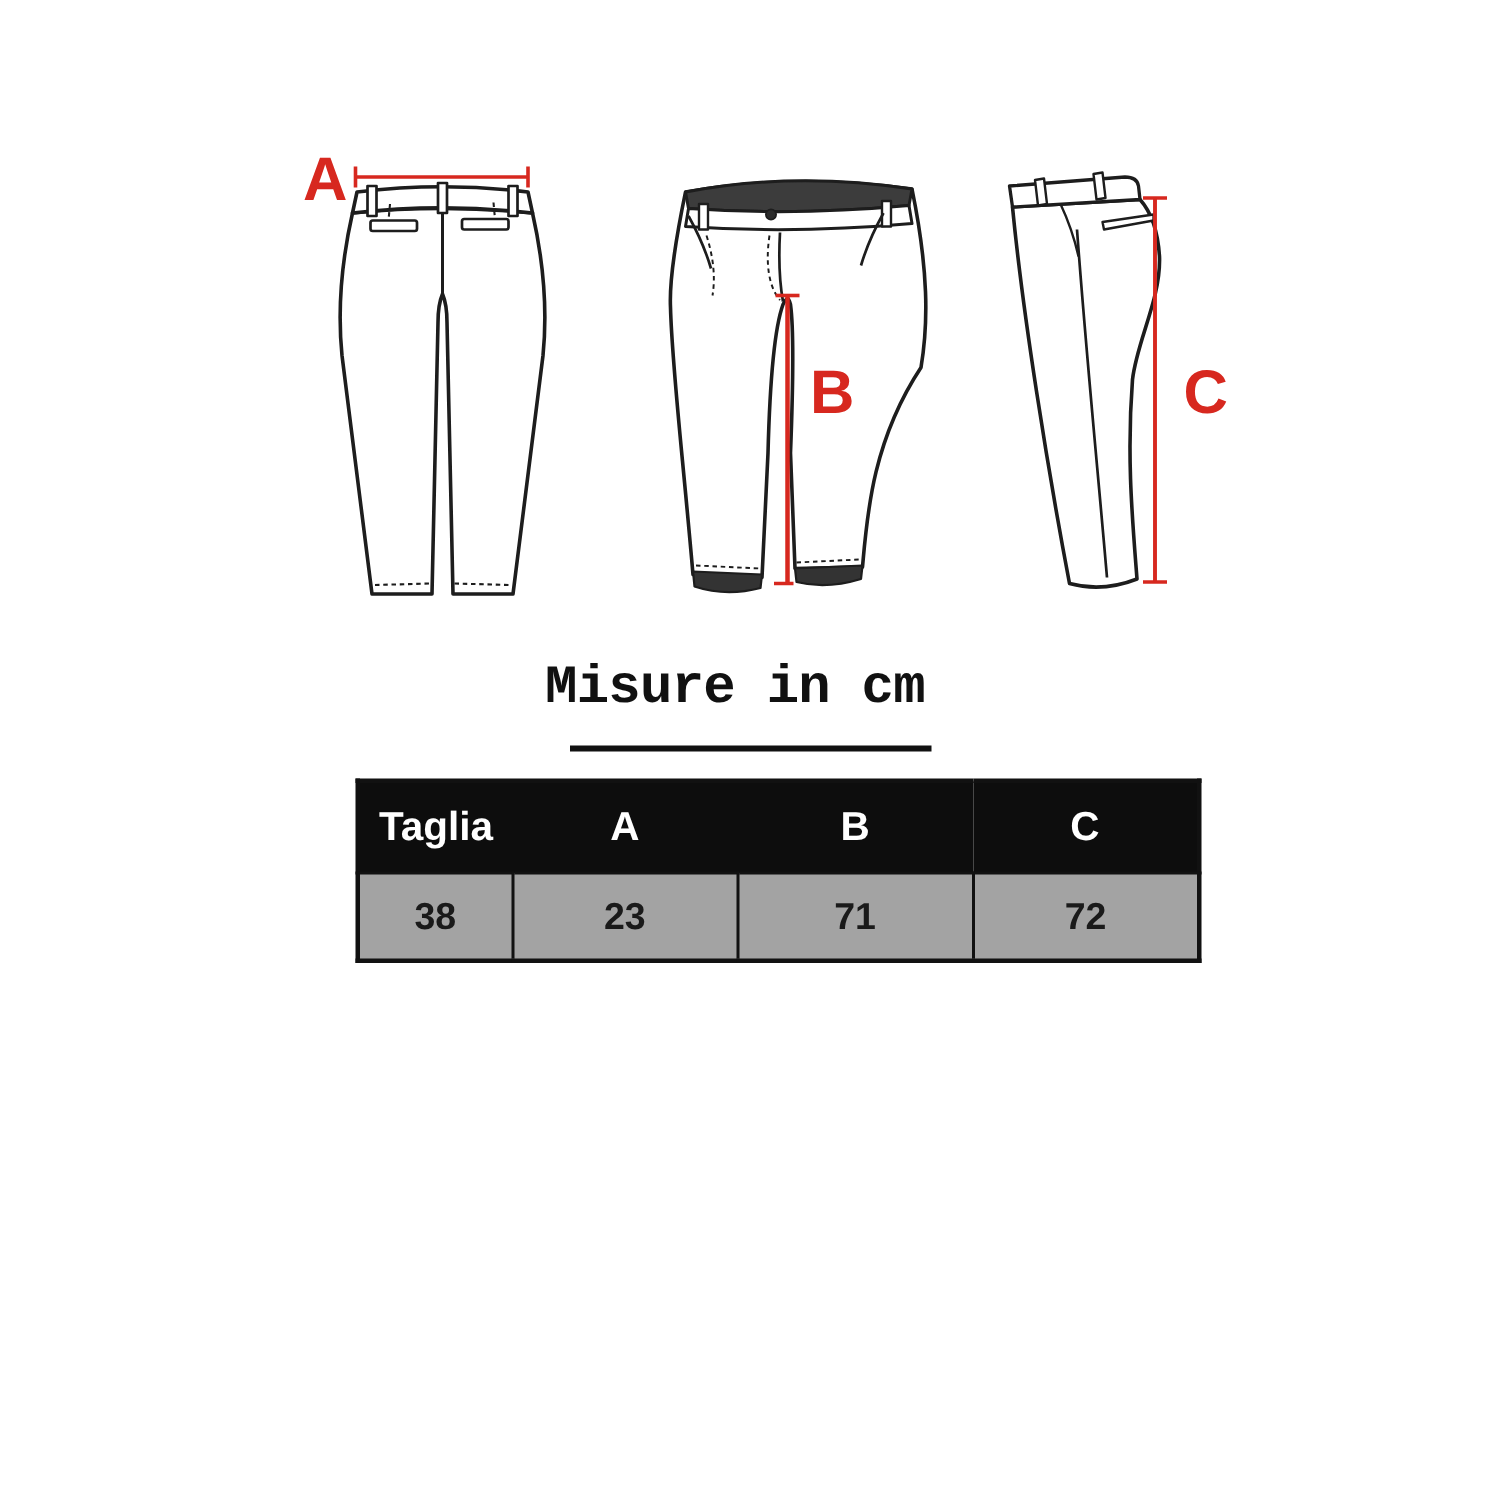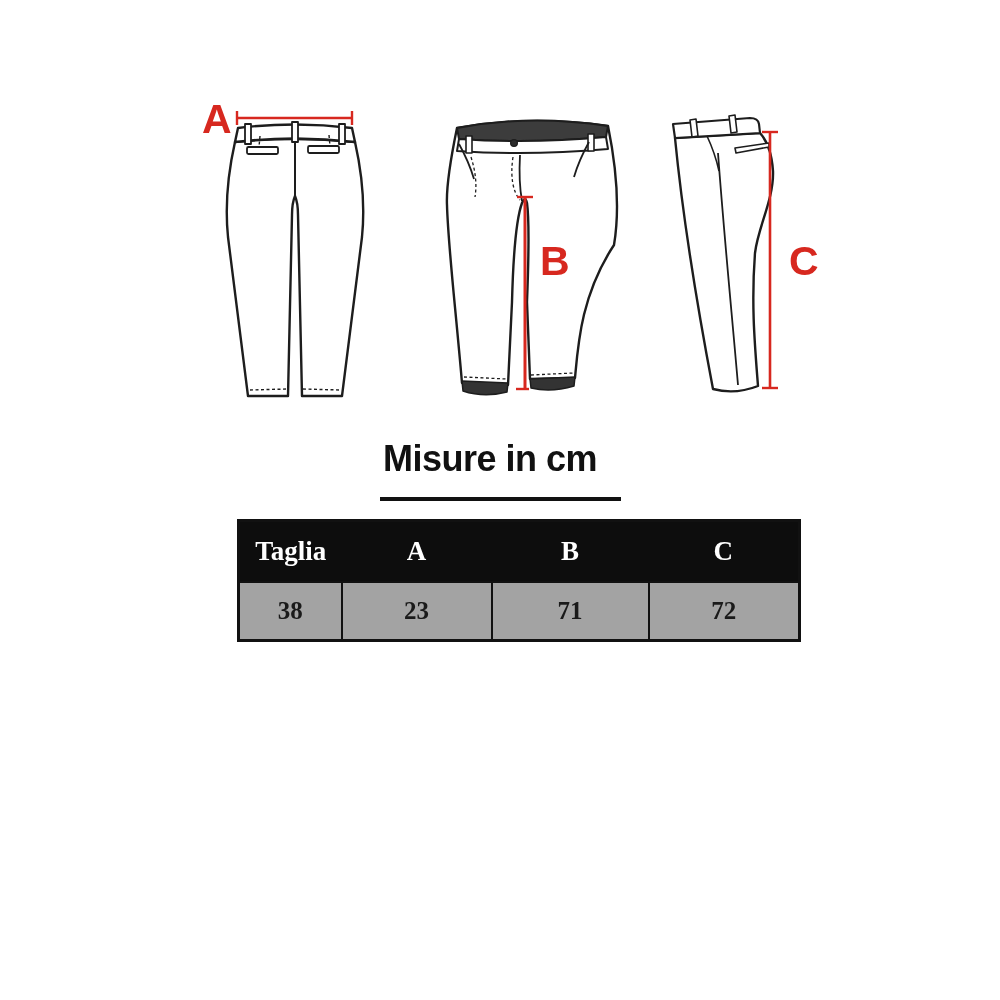--- a/index.html
+++ b/index.html
@@ -14,29 +14,28 @@
   .figure svg{display:block;width:100%;height:100%;}
   .measure-label{
     position:absolute;color:#d7281f;font-weight:800;font-size:41px;line-height:1;
     font-family:"Liberation Sans", sans-serif;
   }
   .label-a{left:202px;top:99px;}
   .label-b{left:540px;top:241px;}
   .label-c{left:789px;top:241px;}
   .page-title{
     position:absolute;left:190px;top:438px;width:600px;height:46px;
-    text-align:center;font-size:36px;font-weight:800;color:#111;letter-spacing:-0.5px;
+    text-align:center;font-size:36px;font-weight:800;color:#111;letter-spacing:-0.5px;font-family:Liberation Mono, monospace;
   }
   .title-underline{
     position:absolute;left:380px;top:497px;width:241px;height:4px;background:#111;
   }
   .size-table{
     position:absolute;left:237px;top:519px;border-collapse:collapse;table-layout:fixed;
     border:3px solid #111;
-    font-family:Liberation Serif, serif;
   }
   .size-table th{
     background:#0d0d0d;color:#ffffff;height:59px;font-size:27px;font-weight:700;
     text-align:center;vertical-align:middle;border:0;padding:0;
   }
   .size-table td{
     background:#a3a3a3;color:#1a1a1a;height:56px;font-size:25px;font-weight:700;
     text-align:center;vertical-align:middle;border:2px solid #111;padding:0;
   }
 </style>

